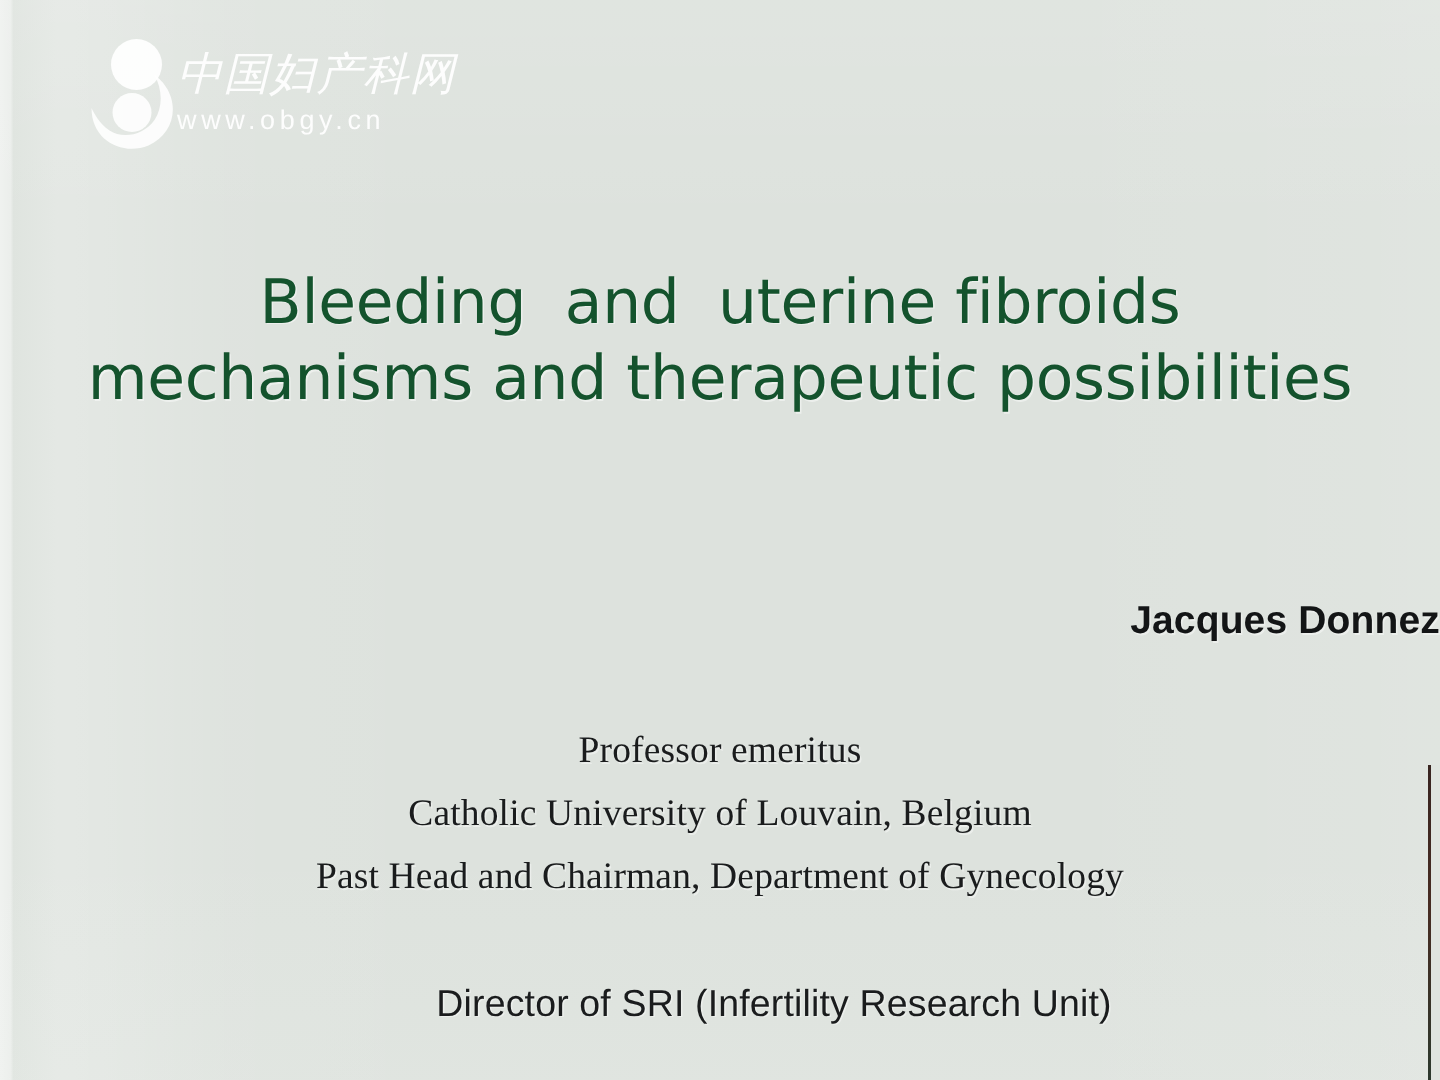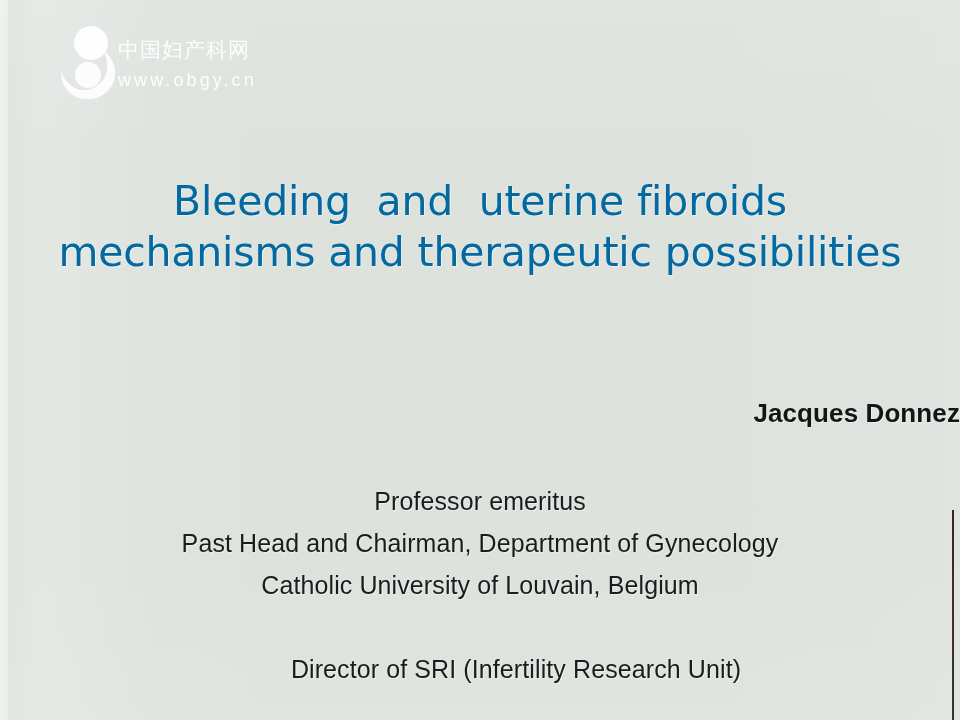--- a/index.html
+++ b/index.html
@@ -64,26 +64,27 @@
     height: 76px;
   }
   .logo-text {
     position: absolute;
     left: 60px;
     top: 6px;
     width: 192px;
   }
   .logo-cn {
     font-family: "DejaVu Sans", "Liberation Sans", sans-serif;
-    font-size: 21px;
+    font-size: 30px;
     line-height: 36px;
     letter-spacing: 1px;
     color: rgba(255,255,255,0.92);
     -webkit-text-stroke: 0px;
     white-space: nowrap;
+    font-style: italic;
   }
   .logo-url {
     font-family: Liberation Sans, sans-serif;
     font-size: 18px;
     line-height: 22px;
     letter-spacing: 3.1px;
     color: rgba(255,255,255,0.93);
     font-weight: 400;
     white-space: nowrap;
     margin-top: 1px;
@@ -95,21 +96,21 @@
     left: 0;
     top: 176px;
     width: 960px;
     text-align: center;
   }
   .title-line {
     font-family: "DejaVu Sans", "Liberation Sans", sans-serif;
     font-size: 41px;
     line-height: 51px;
     font-weight: 400;
-    color: #0369a1;
+    color: #14532d;
     letter-spacing: -0.2px;
     white-space: pre;
     text-shadow: 1px 1px 0 rgba(255,255,255,0.45);
   }
 
   
   .author {
     position: absolute;
     left: 0;
     top: 396px;
@@ -126,21 +127,21 @@
 
   
   .affil {
     position: absolute;
     left: 0;
     top: 480px;
     width: 960px;
     text-align: center;
   }
   .affil-line {
-    font-family: Liberation Sans, sans-serif;
+    font-family: Liberation Serif, serif;
     font-size: 25px;
     line-height: 42px;
     font-weight: 400;
     color: #1a1c1d;
     letter-spacing: 0.1px;
     white-space: pre;
     text-shadow: 1px 1px 0 rgba(255,255,255,0.42);
   }
 
   
@@ -207,22 +208,22 @@
 
   <div class="title-block">
     <div class="title-line">Bleeding  and  uterine fibroids</div>
     <div class="title-line">mechanisms and therapeutic possibilities</div>
   </div>
 
   <div class="author">Jacques Donnez</div>
 
   <div class="affil">
     <div class="affil-line">Professor emeritus</div>
+    <div class="affil-line">Catholic University of Louvain, Belgium</div>
     <div class="affil-line">Past Head and Chairman, Department of Gynecology</div>
-    <div class="affil-line">Catholic University of Louvain, Belgium</div>
   </div>
 
   <div class="role">Director of SRI (Infertility Research Unit)</div>
 
   <div class="edge-artifact"></div>
   <div class="edge-artifact-2"></div>
 
 </div>
 
 </body></html>

